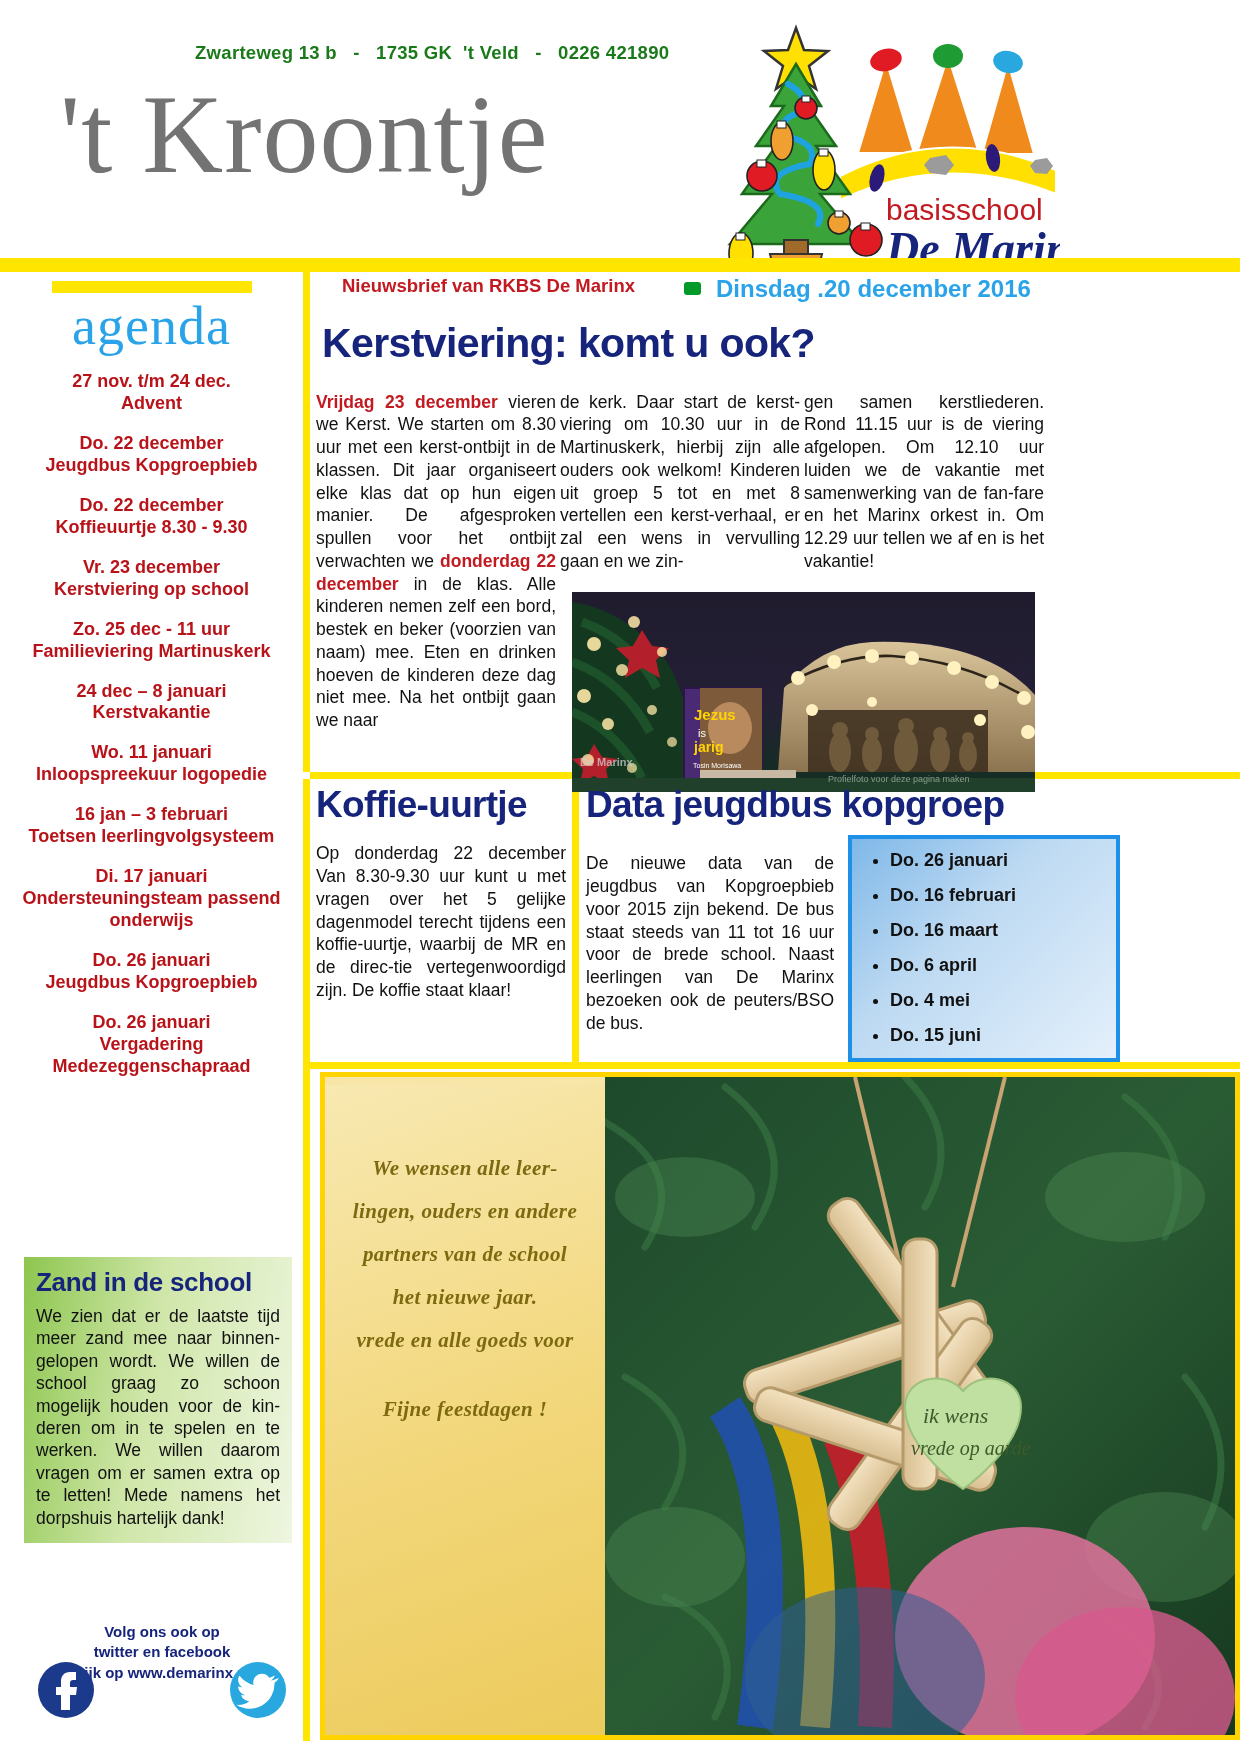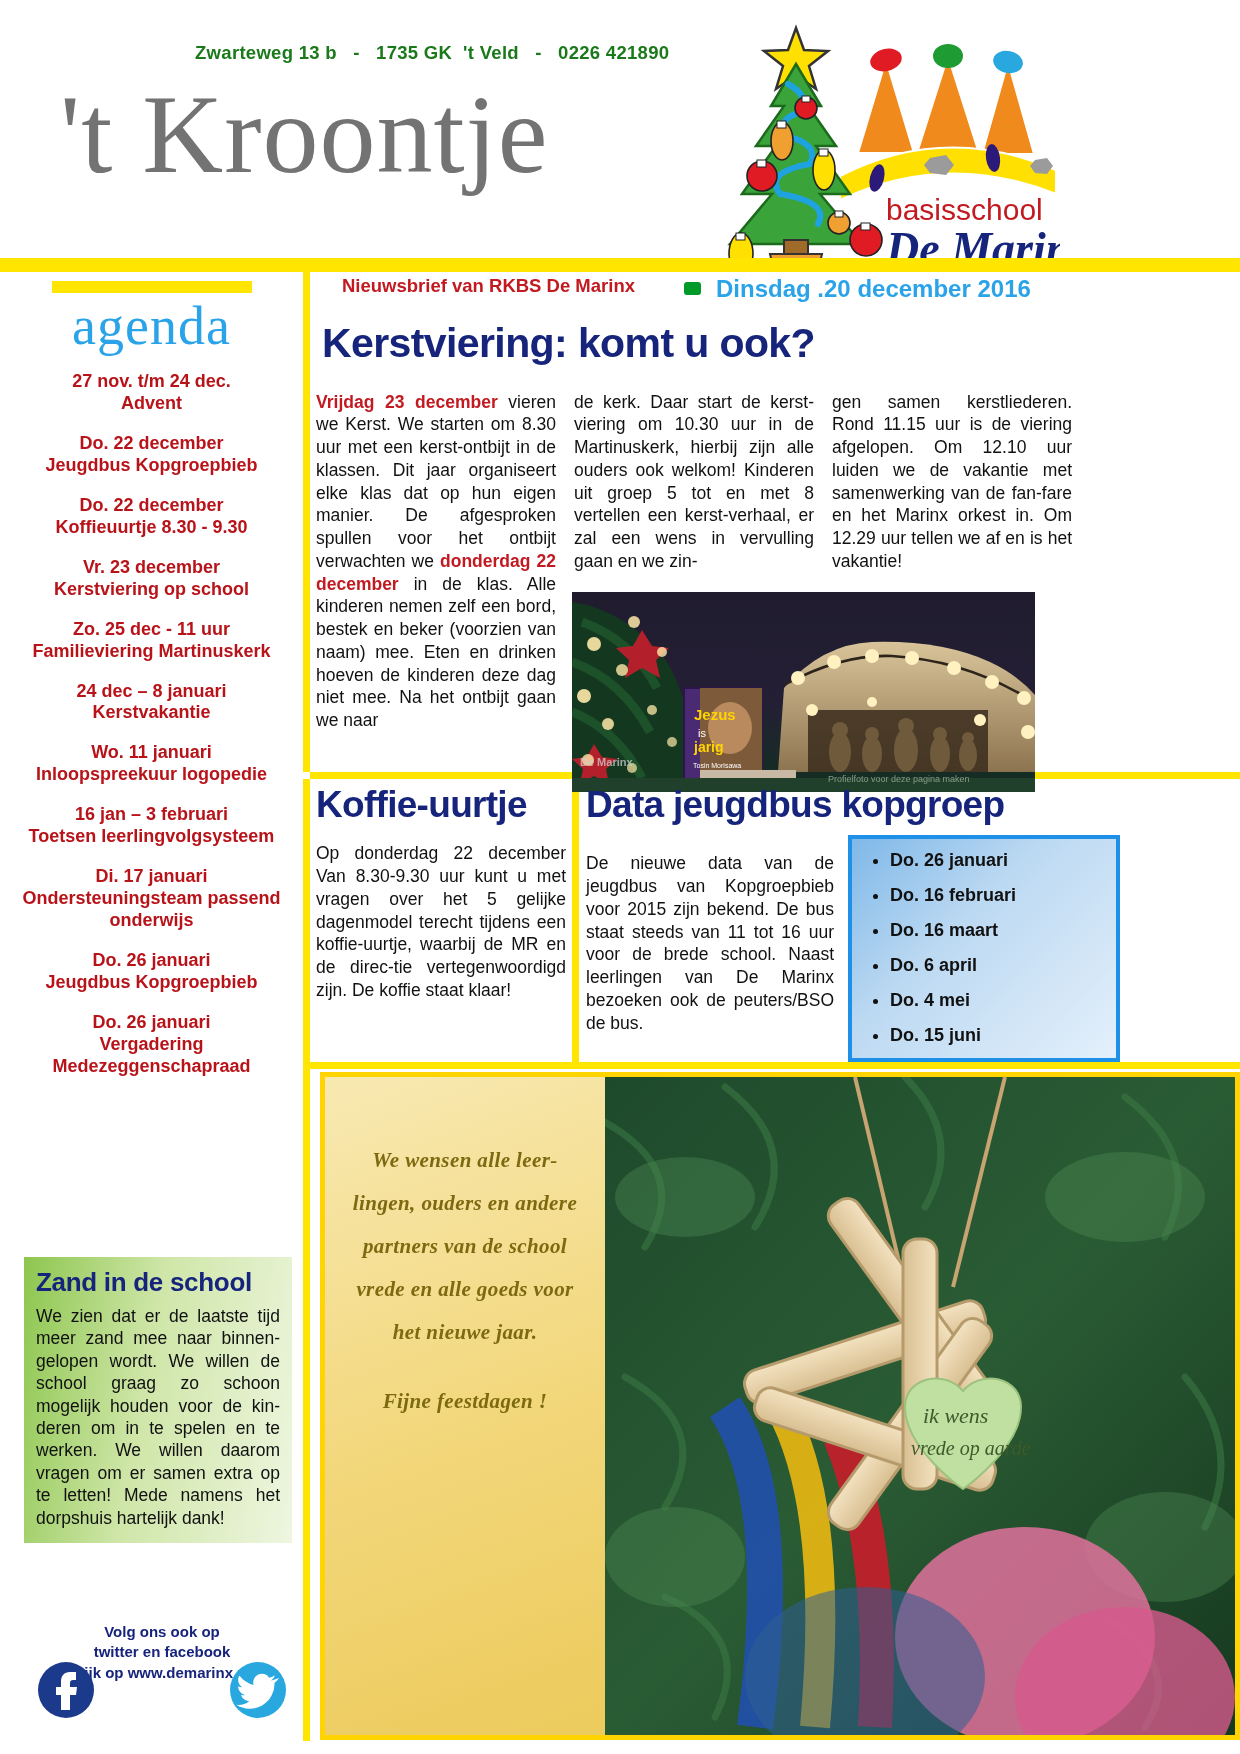--- a/index.html
+++ b/index.html
@@ -91,21 +91,21 @@
     background:#009a28;border-radius:3px;
   }
   .kicker .date{
     position:absolute;left:400px;top:3px;
     color:#2aa3e8;font-weight:bold;font-size:24px;
   }
   .headline{
     color:#16247c;font-weight:bold;font-size:41px;letter-spacing:-.6px;
     margin:20px 0 8px 6px;line-height:1.05;
   }
-  .cols3{display:flex;gap:18px;}
+  .cols3{display:flex;gap:4px;}
   .col{width:240px;}
   .body-txt{
     font-size:17.5px;line-height:1.30;color:#111;text-align:justify;
     hyphens:auto;
   }
   .body-txt b.red{color:#c21a20;}
 
   
   .photo-nativity{
     position:absolute;left:572px;top:592px;width:463px;height:200px;
@@ -133,21 +133,21 @@
   }
   .blue-box li:last-child{margin-bottom:2px;}
 
   
   .wish-panel{
     position:absolute;left:320px;top:1072px;width:920px;height:668px;
     border:5px solid #ffd400;box-sizing:border-box;overflow:hidden;
     background:#f7e6a8;
   }
   .wish-left{
-    position:absolute;left:0;top:0;width:280px;height:658px;
+    position:absolute;left:0;top:8px;width:280px;height:658px;
     background:linear-gradient(160deg,#f8e9b2 0%,#f2d679 55%,#eccb5c 100%);
     border-right:0;
   }
   .wish-text{
     position:absolute;left:16px;top:62px;width:248px;
     font-family:"Liberation Serif",serif;font-style:italic;font-weight:bold;
     color:#7d6a10;font-size:21px;line-height:2.05;text-align:center;
     letter-spacing:.4px;
   }
   .wish-sign{margin-top:26px;}
@@ -433,22 +433,22 @@
       </div>
     </div>
   </div>
 
   <div class="wish-panel">
     <div class="wish-left">
       <div class="wish-text">
         <div>We wensen alle leer-</div>
         <div>lingen, ouders en andere</div>
         <div>partners van de school</div>
+        <div>het nieuwe jaar.</div>
         <div>vrede en alle goeds voor</div>
-        <div>het nieuwe jaar.</div>
         <div class="wish-sign">
           <div>Fijne feestdagen !</div>
         </div>
       </div>
     </div>
 
     <div class="photo-star">
       <svg width="635" height="658" viewBox="0 0 635 658" xmlns="http://www.w3.org/2000/svg">
         <defs>
           <linearGradient id="bgtree" x1="0" y1="0" x2="1" y2="1">

